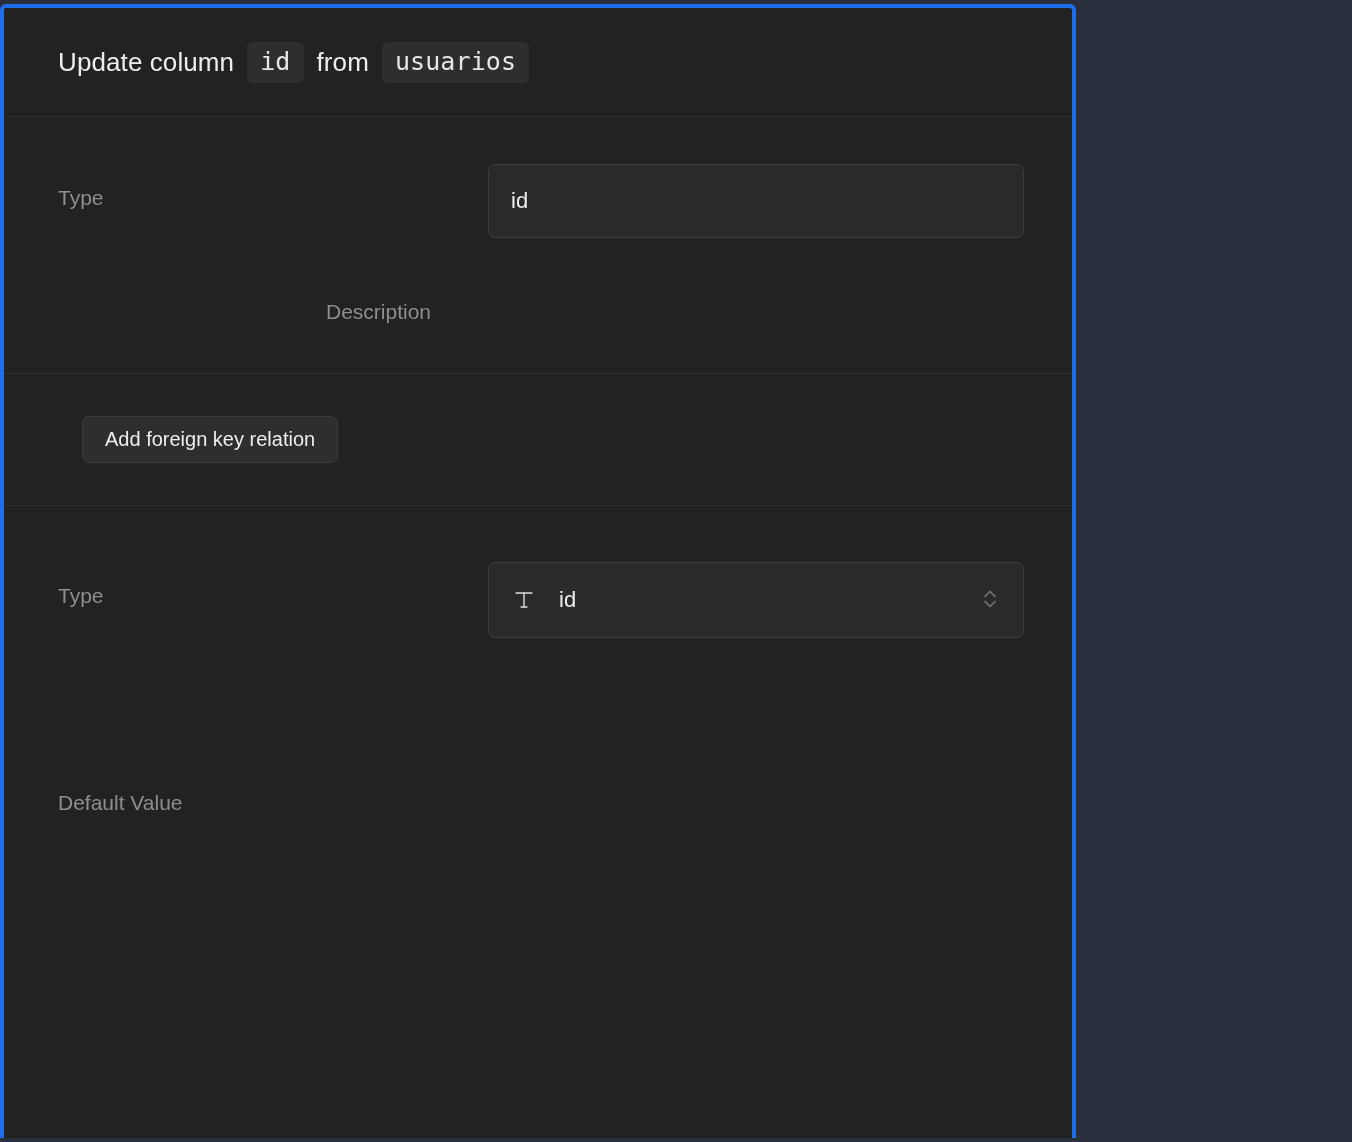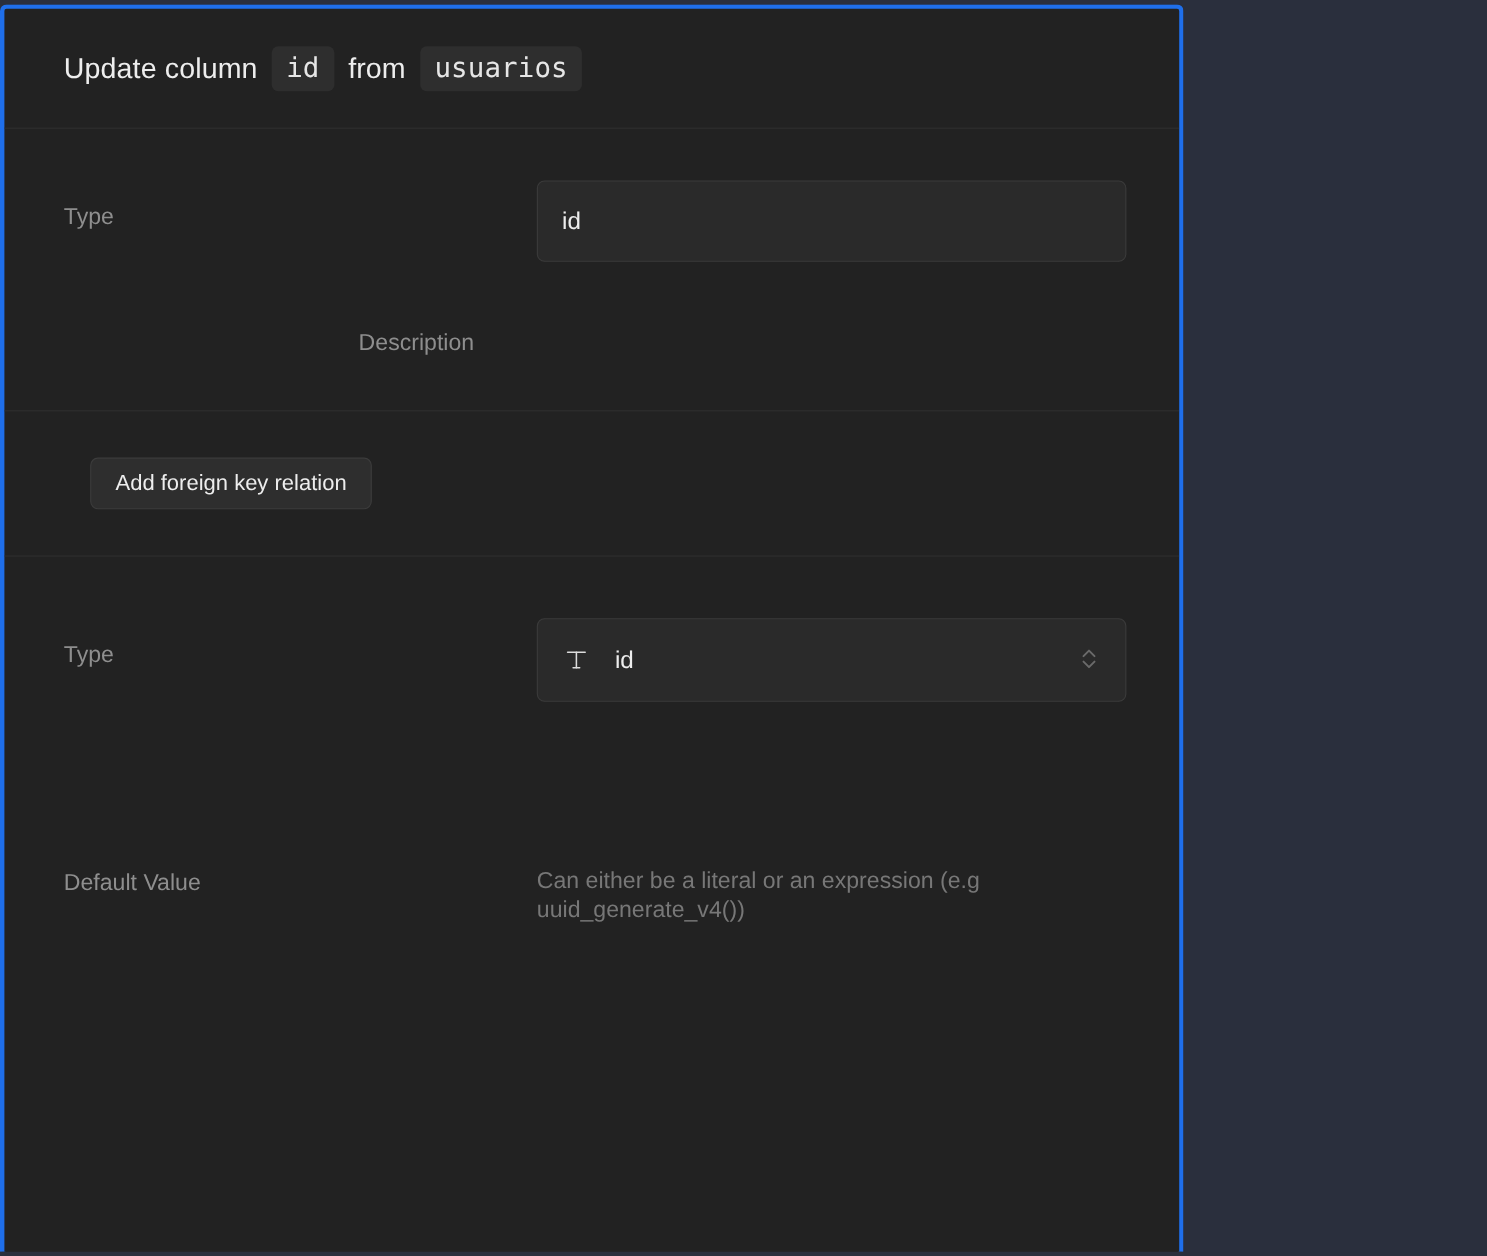--- a/index.html
+++ b/index.html
@@ -254,19 +254,18 @@
           </span>
         </div>
       </div>
     </div>
 
     <div class="spacer-type"></div>
 
     <div class="form-row">
       <div class="row-label">Default Value</div>
       <div class="row-control">
-        <div class="helper-text">Can either be a literal or an expression (e.g uuid_generate_v4())</div>
       </div>
     </div>
 
   </div>
 
 </div>
 
 </body></html>

